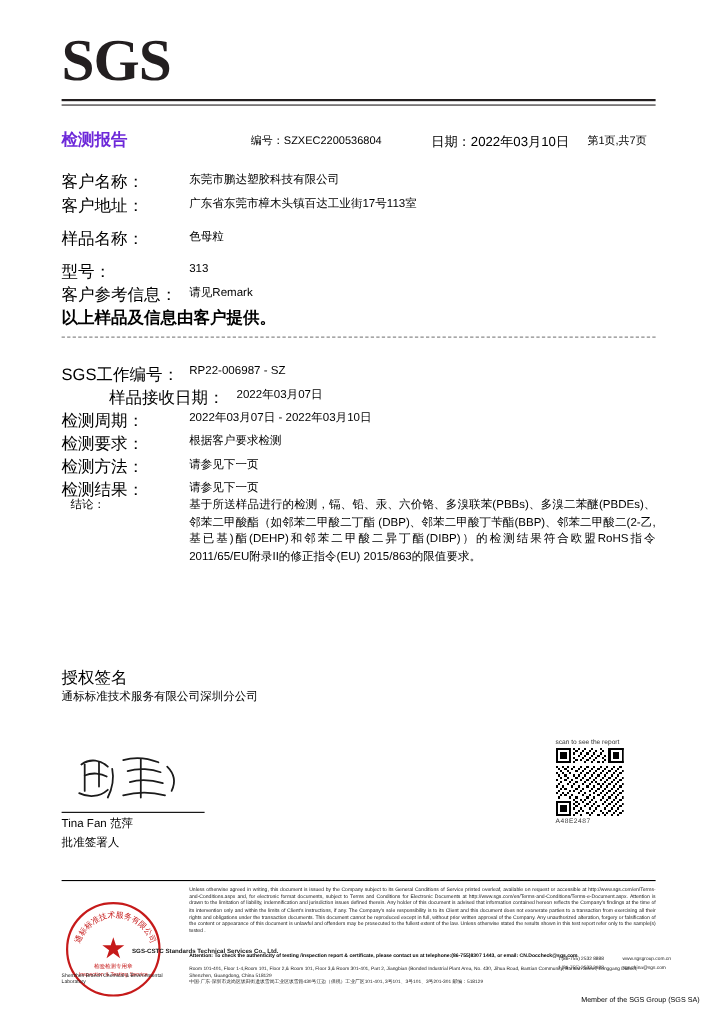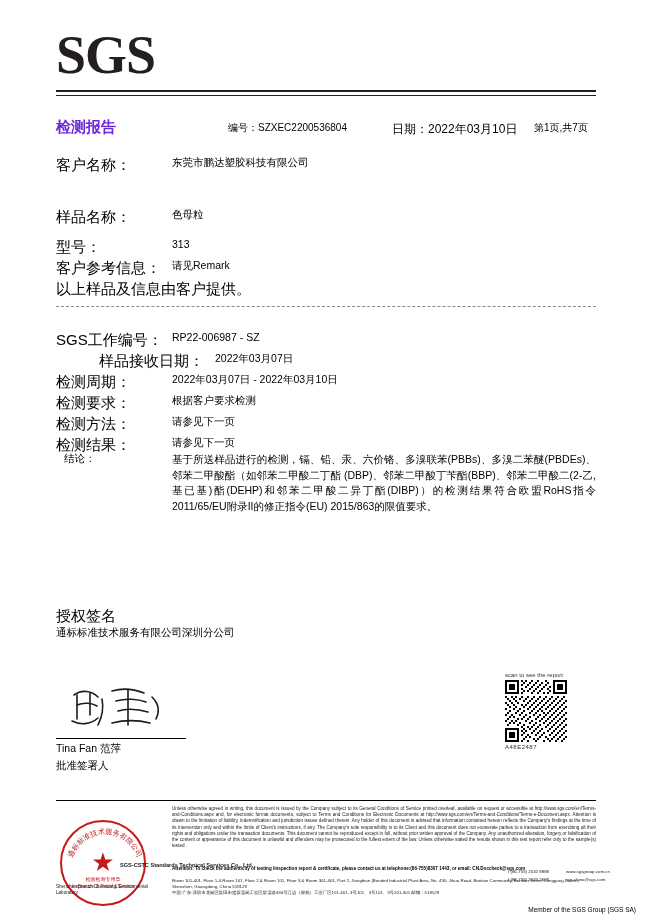--- a/index.html
+++ b/index.html
@@ -330,34 +330,38 @@
       <div class="doc-date">
         <span>日期：</span><span>2022年03月10日</span>
       </div>
       <div class="doc-page">第1页,共7页</div>
     </div>
 
     <div class="row" style="top:156px;">
       <span class="field-label">客户名称：</span>
       <span class="field-value">东莞市鹏达塑胶科技有限公司</span>
     </div>
+    <div class="row" style="top:178px;">
+      <span class="field-label">客户地址：</span>
+      <span class="field-value">广东省东莞市樟木头镇百达工业街17号113室</span>
+    </div>
 
     <div class="row" style="top:208px;">
       <span class="field-label">样品名称：</span>
       <span class="field-value">色母粒</span>
     </div>
     <div class="row" style="top:238px;">
       <span class="field-label">型号：</span>
       <span class="field-value">313</span>
     </div>
     <div class="row" style="top:259px;">
       <span class="field-label">客户参考信息：</span>
       <span class="field-value">请见Remark</span>
     </div>
-    <div class="row" style="top:280px;">
+    <div class="row" style="top:280px;font-weight:bold;">
       <span class="field-label" style="width:420px;">以上样品及信息由客户提供。</span>
     </div>
 
     <div class="dashline" style="top:306px;"></div>
 
     <div class="row" style="top:331px;">
       <span class="field-label">SGS工作编号：</span>
       <span class="field-value">RP22-006987 - SZ</span>
     </div>
     <div class="row" style="top:352px;margin-left:43px;">

